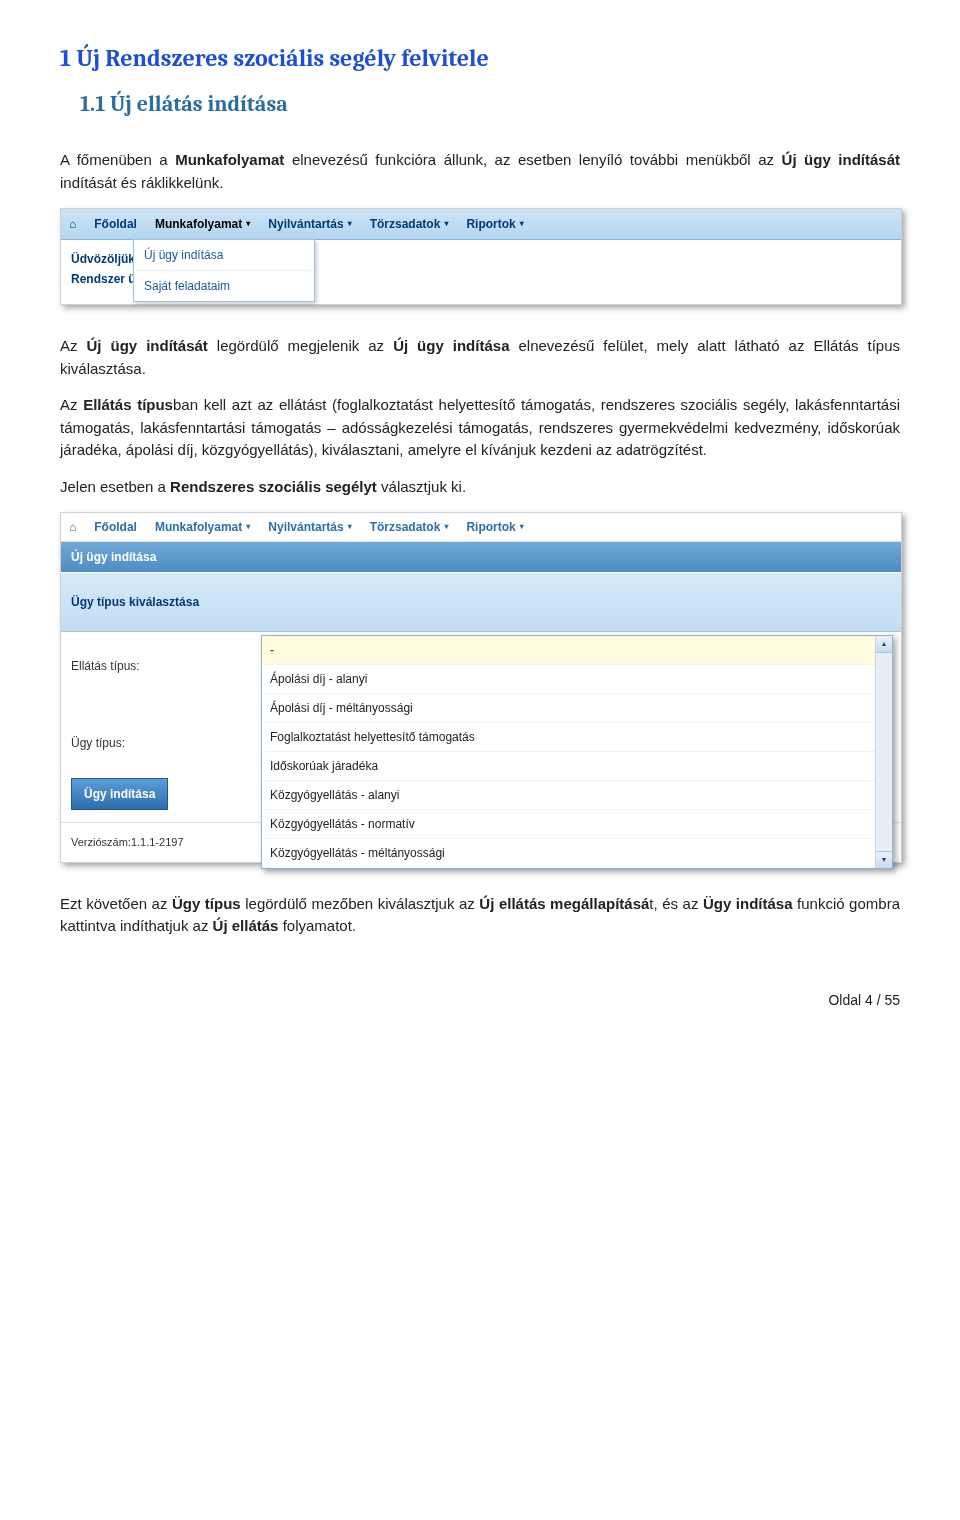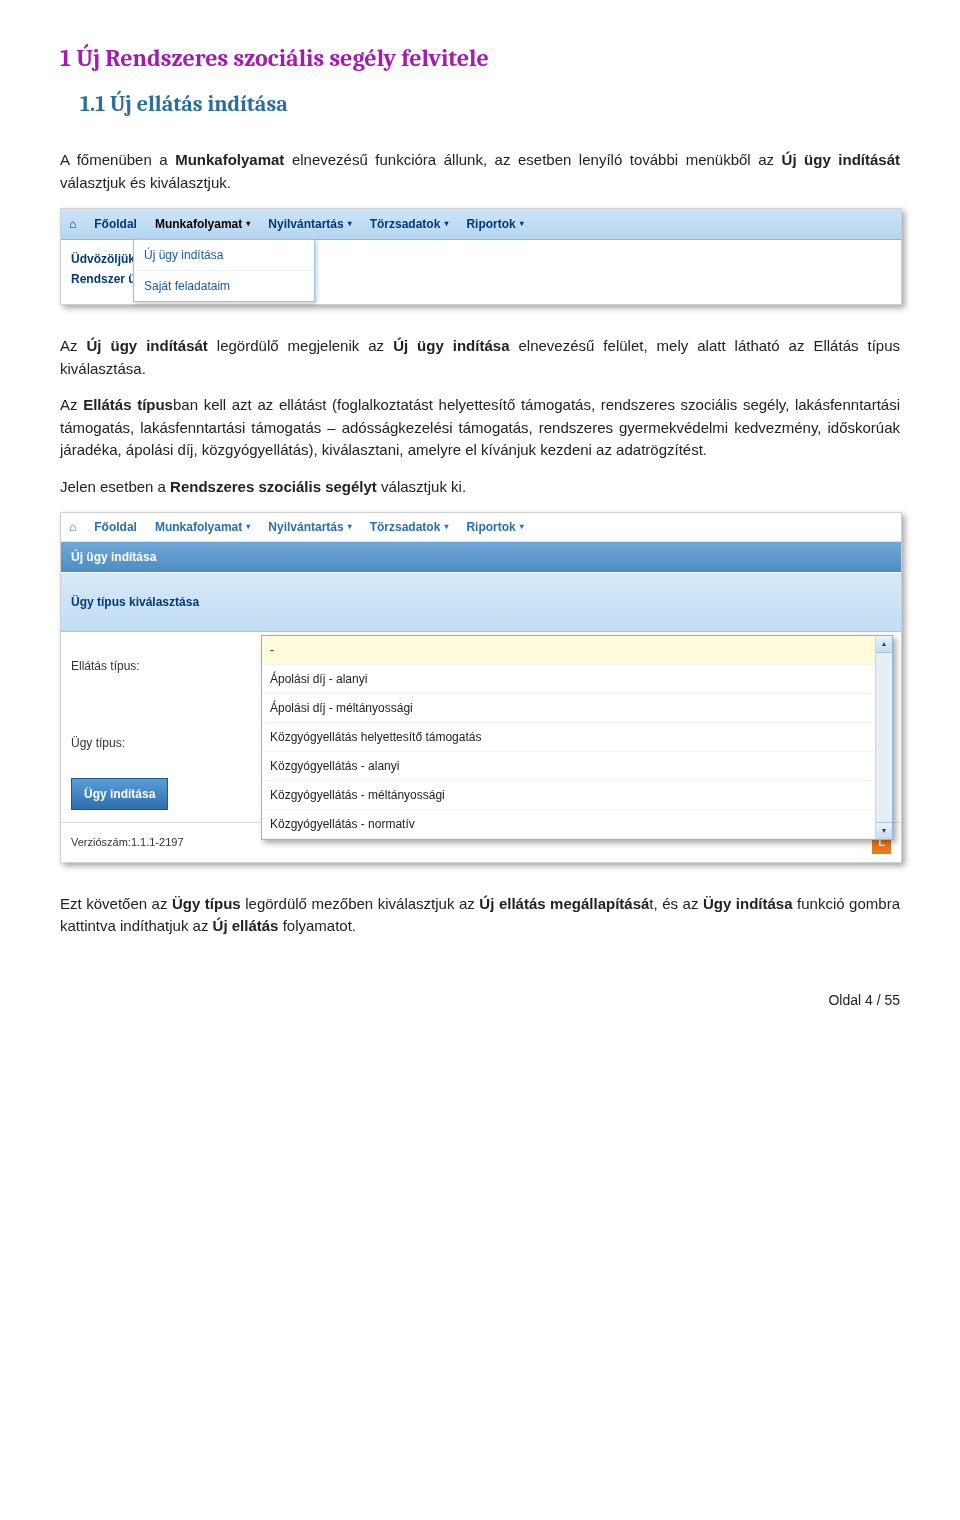--- a/index.html
+++ b/index.html
@@ -7,21 +7,21 @@
     background: #fff;
     margin: 0;
     padding: 40px 60px 30px 60px;
     width: 960px;
     box-sizing: border-box;
     color: #222;
     font-size: 15px;
     line-height: 1.5;
   }
   .h1 {
-    color: #a21caf;
+    color: #1d4ed8;
     font-family: Cambria, Georgia, serif;
     font-size: 24px;
     font-weight: bold;
     margin: 0 0 12px 0;
   }
   .h2 {
     color: #2a6d9e;
     font-family: Cambria, Georgia, serif;
     font-size: 22px;
     font-weight: bold;
@@ -203,21 +203,21 @@
     font-size:14px;
   }
 </style>
 </head>
 <body>
 
 <div class="h1">1  Új Rendszeres szociális segély felvitele</div>
 <div class="h2">1.1  Új ellátás indítása</div>
 
 <p class="body-text">
-  <span>A főmenüben a </span><span class="b">Munkafolyamat</span><span> elnevezésű funkcióra állunk, az esetben lenyíló további menükből az </span><span class="b">Új ügy indítását</span><span> választjuk és kiválasztjuk.</span>
+  <span>A főmenüben a </span><span class="b">Munkafolyamat</span><span> elnevezésű funkcióra állunk, az esetben lenyíló további menükből az </span><span class="b">Új ügy indítását</span><span> indítását és ráklikkelünk.</span>
 </p>
 
 <div class="ss1 img-shadow">
   <div class="ss1-menubar">
     <span class="home-icon">⌂</span>
     <span class="mi">
         <span>Főoldal</span>
       </span>
     <span class="mi active">
         <span>Munkafolyamat</span>
@@ -300,24 +300,25 @@
   <div class="ss2-btn">Ügy indítása</div>
   <div class="ss2-footer">
     <span>Verziószám:1.1.1-2197</span>
     <span class="orange">L</span>
   </div>
   
   <div class="ss2-dropdown">
     <div class="opt sel">-</div>
     <div class="opt">Ápolási díj - alanyi</div>
     <div class="opt">Ápolási díj - méltányossági</div>
-    <div class="opt">Közgyógyellátás helyettesítő támogatás</div>
+    <div class="opt">Foglalkoztatást helyettesítő támogatás</div>
+    <div class="opt">Időskorúak járadéka</div>
     <div class="opt">Közgyógyellátás - alanyi</div>
+    <div class="opt">Közgyógyellátás - normatív</div>
     <div class="opt">Közgyógyellátás - méltányossági</div>
-    <div class="opt">Közgyógyellátás - normatív</div>
     <div class="scroll">
       <div class="sbtn">▴</div>
       <div class="sbtn bottom">▾</div>
     </div>
   </div>
 </div>
 
 <p class="body-text">
   <span>Ezt követően az </span><span class="b">Ügy típus</span><span> legördülő mezőben kiválasztjuk az </span><span class="b">Új ellátás megállapításá</span><span>t, és az </span><span class="b">Ügy indítása</span><span> funkció gombra kattintva indíthatjuk az </span><span class="b">Új ellátás</span><span> folyamatot.</span>
 </p>

